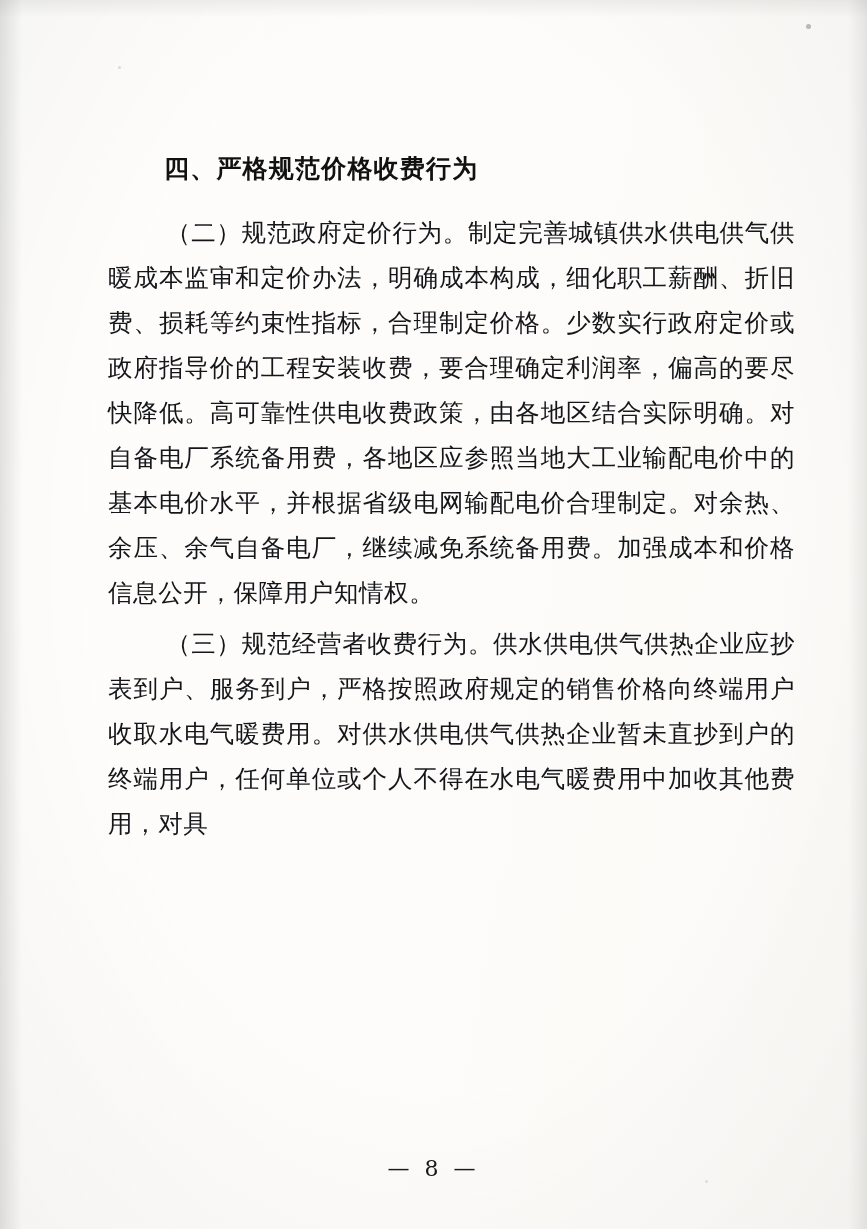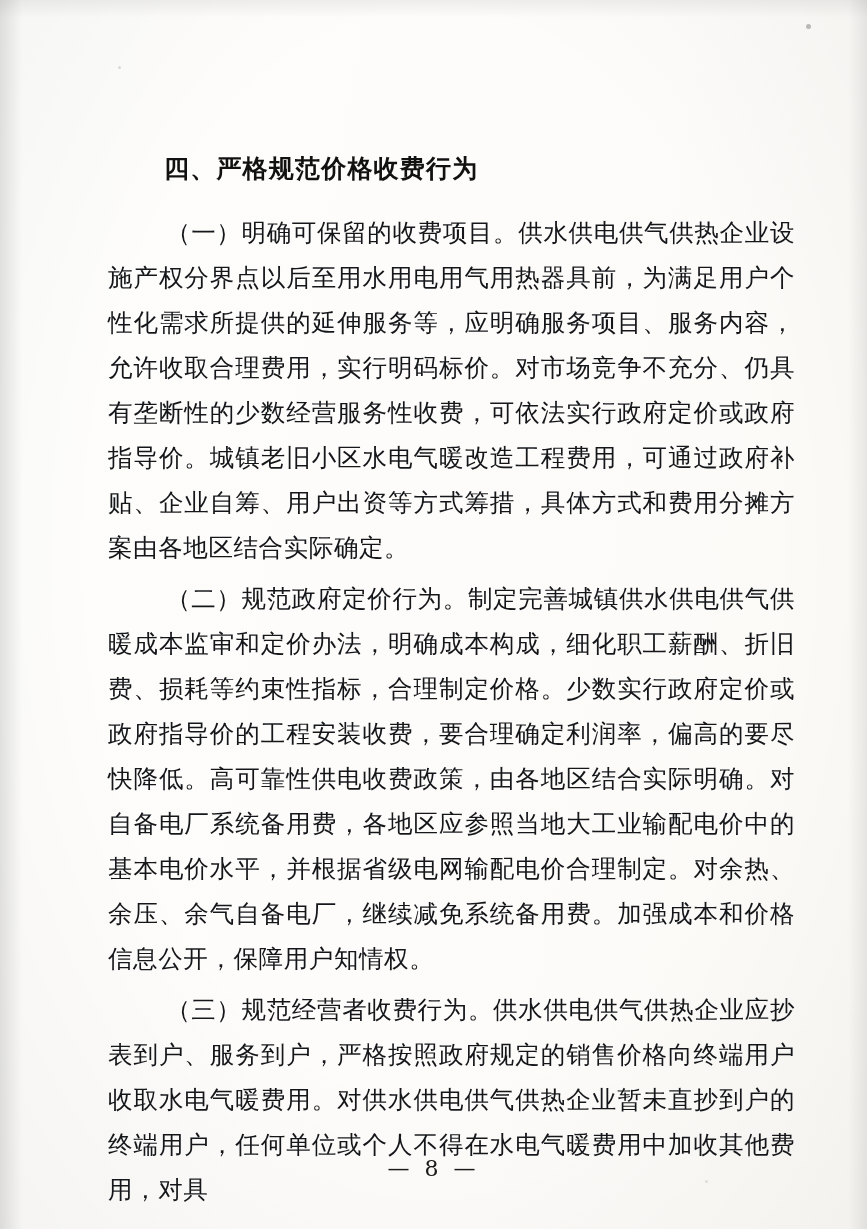--- a/index.html
+++ b/index.html
@@ -100,21 +100,20 @@
   <div class="edge-top"></div>
 
   <span class="speck" style="left:806px;top:24px;width:5px;height:5px;"></span>
   <span class="speck" style="left:118px;top:66px;width:3px;height:3px;opacity:.5;"></span>
   <span class="speck" style="left:705px;top:1180px;width:3px;height:3px;opacity:.4;"></span>
 
   <div class="content">
 
     <h1 class="doc-heading">四、严格规范价格收费行为</h1>
 
-    <p class="para">（一）明确可保留的收费项目。供水供电供气供热企业设施产权分界点以后至用水用电用气用热器具前，为满足用户个性化需求所提供的延伸服务等，应明确服务项目、服务内容，允许收取合理费用，实行明码标价。对市场竞争不充分、仍具有垄断性的少数经营服务性收费，可依法实行政府定价或政府指导价。城镇老旧小区水电气暖改造工程费用，可通过政府补贴、企业自筹、用户出资等方式筹措，具体方式和费用分摊方案由各地区结合实际确定。</p>
 
     <p class="para">（二）规范政府定价行为。制定完善城镇供水供电供气供暖成本监审和定价办法，明确成本构成，细化职工薪酬、折旧费、损耗等约束性指标，合理制定价格。少数实行政府定价或政府指导价的工程安装收费，要合理确定利润率，偏高的要尽快降低。高可靠性供电收费政策，由各地区结合实际明确。对自备电厂系统备用费，各地区应参照当地大工业输配电价中的基本电价水平，并根据省级电网输配电价合理制定。对余热、余压、余气自备电厂，继续减免系统备用费。加强成本和价格信息公开，保障用户知情权。</p>
 
     <p class="para">（三）规范经营者收费行为。供水供电供气供热企业应抄表到户、服务到户，严格按照政府规定的销售价格向终端用户收取水电气暖费用。对供水供电供气供热企业暂未直抄到户的终端用户，任何单位或个人不得在水电气暖费用中加收其他费用，对具</p>
 
   </div>
 
   <div class="page-number">— 8 —</div>
 
 </div>

